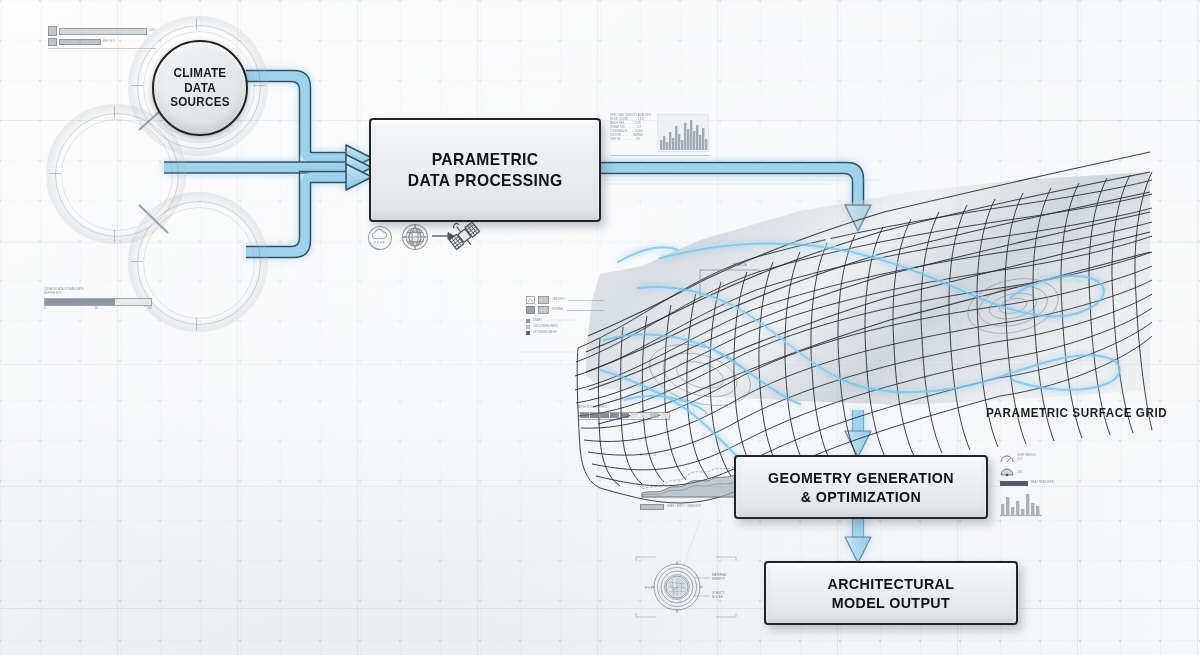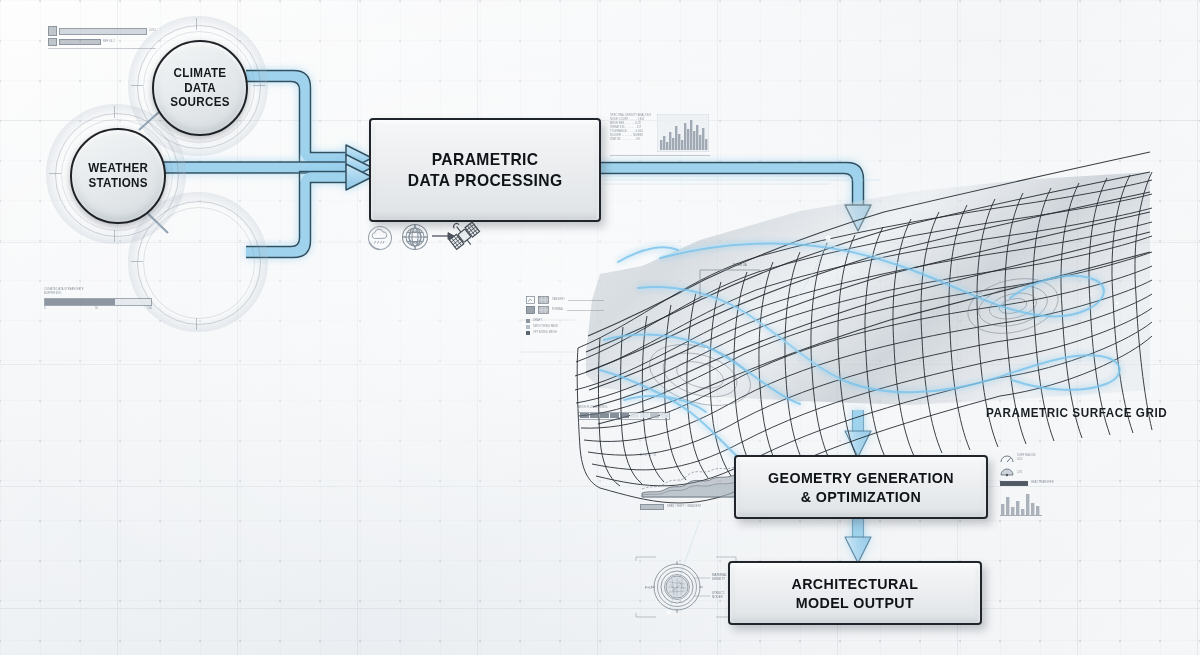--- a/index.html
+++ b/index.html
@@ -276,46 +276,41 @@
     </div>
   </div>
 
   <div class="node-ring haze" style="left:46px;  top:104px; width:140px; height:140px;"></div>
   <div class="node-ring" style="left:55px;  top:113px; width:122px; height:122px;"></div>
   <div class="node-ring r2" style="left:61px;  top:119px; width:110px; height:110px;"></div>
   <div class="node-tick" style="left:114px; top:106px; width:1px;  height:12px;"></div>
   <div class="node-tick" style="left:114px; top:230px; width:1px;  height:12px;"></div>
   <div class="node-tick" style="left:49px;  top:173px; width:12px; height:1px;"></div>
 
-  <div class="node" style="left:70px; top:128px; width:92px; height:92px;">
-    <div class="node-label">
-      <span>WEATHER</span><br><span>STATIONS</span>
-    </div>
-  </div>
 
   <div class="node-ring haze" style="left:128px; top:192px; width:140px; height:140px;"></div>
   <div class="node-ring" style="left:137px; top:201px; width:122px; height:122px;"></div>
   <div class="node-ring r2" style="left:143px; top:207px; width:110px; height:110px;"></div>
   <div class="node-tick" style="left:196px; top:318px; width:1px;  height:12px;"></div>
   <div class="node-tick" style="left:131px; top:261px; width:12px; height:1px;"></div>
 
 
   <div class="pbox" style="left:369px; top:118px; width:228px; height:100px;">
     <div class="pbox-label">
       <span>PARAMETRIC</span><br><span>DATA PROCESSING</span>
     </div>
   </div>
 
   <div class="pbox" style="left:734px; top:455px; width:250px; height:60px;">
     <div class="pbox-label small">
       <span>GEOMETRY GENERATION</span><br><span>&amp; OPTIMIZATION</span>
     </div>
   </div>
 
-  <div class="pbox" style="left:728px; top:561px; width:250px; height:60px;">
+  <div class="pbox" style="left:764px; top:561px; width:250px; height:60px;">
     <div class="pbox-label small">
       <span>ARCHITECTURAL</span><br><span>MODEL OUTPUT</span>
     </div>
   </div>
 
   <svg class="svg-overlay" viewBox="0 0 1200 655">
     <defs>
       <linearGradient id="surfShade" x1="0" y1="0" x2="1" y2="0.5">
         <stop offset="0%" stop-color="#cfd6dc" stop-opacity="0.85"></stop>
         <stop offset="28%" stop-color="#aeb8c1" stop-opacity="0.80"></stop>

